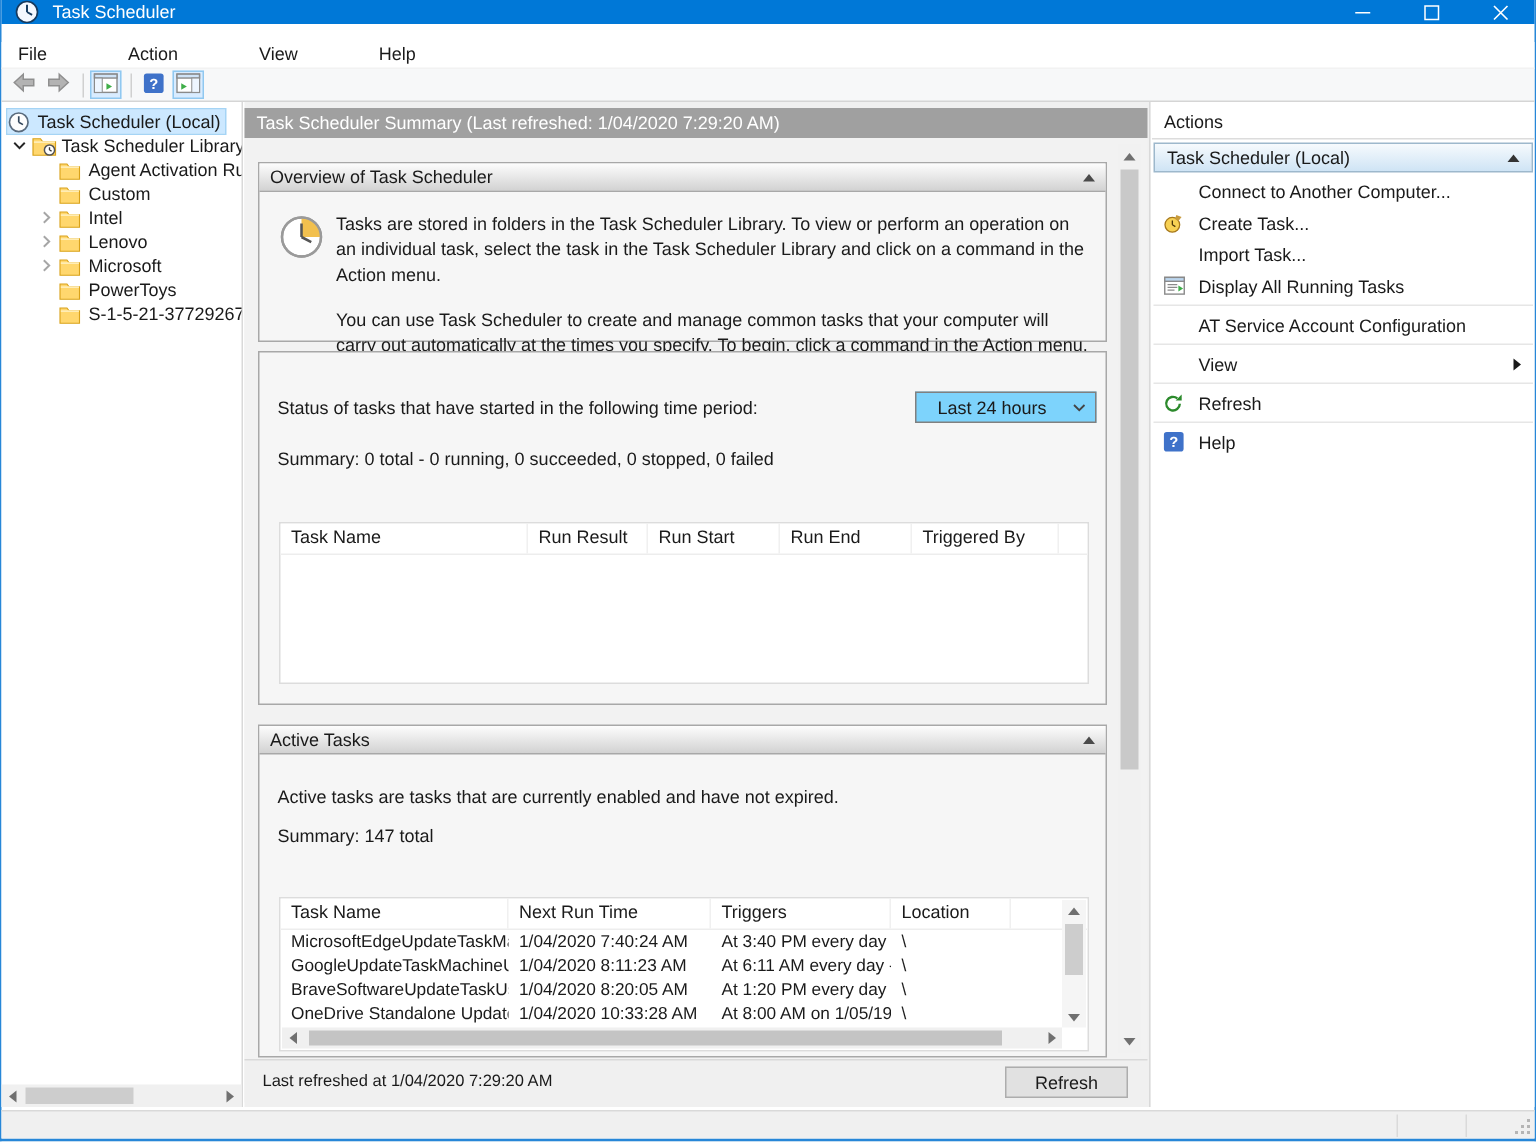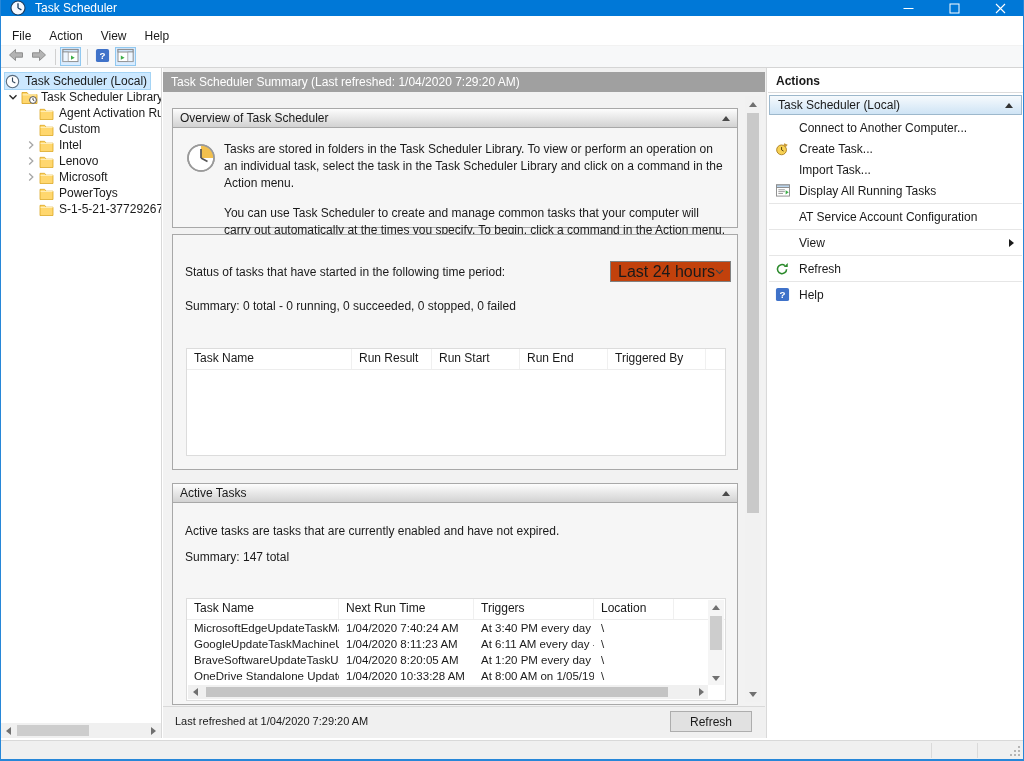--- a/index.html
+++ b/index.html
@@ -5,21 +5,21 @@
   html,body{margin:0;padding:0;}
   body{width:1024px;height:761px;position:relative;font-family:"Liberation Sans",sans-serif;font-size:12px;color:#1a1a1a;background:#fff;overflow:hidden;}
   .window{position:absolute;inset:0;box-sizing:border-box;border-left:1px solid #2787d8;border-right:1px solid #2787d8;border-bottom:2px solid #2787d8;background:#fff;}
   
   .titlebar{position:absolute;top:0;left:0;right:0;height:16px;background:#0078d7;display:flex;align-items:center;}
   .app-icon{margin-left:9px;width:16px;height:16px;display:inline-flex;}
   .titlebar .title{color:#fff;margin-left:9px;font-size:12px;}
   .win-controls{margin-left:auto;display:flex;height:28px;}
   .wbtn{width:46px;height:28px;display:flex;align-items:center;justify-content:center;}
   
-  .menubar{position:absolute;top:28px;left:0;right:0;height:18px;background:#fff;display:flex;align-items:center;padding-left:2px;border-bottom:1px solid #f2f2f2;box-sizing:border-box;}
+  .menubar{position:absolute;top:28px;left:0;right:0;height:18px;background:#fff;display:flex;align-items:center;padding-left:2px;border-bottom:1px solid #f2f2f2;box-sizing:border-box;gap:36px;}
   .menu-item{padding:0 9px;line-height:17px;font-size:12px;}
   
   .toolbar{position:absolute;top:46px;left:0;right:0;height:22px;background:#f7f8f9;border-bottom:1px solid #d5d5d5;display:flex;align-items:center;padding-left:4px;box-sizing:border-box;}
   .tbtn{width:21px;height:19px;display:flex;align-items:center;justify-content:center;margin-right:2px;border:1px solid transparent;box-sizing:border-box;}
   .tbtn.toggled{background:#d9ecff;border:1px solid #90c8f0;}
   .tsep{width:1px;height:16px;background:#d0d0d0;margin:0 4px;}
   
   .main{position:absolute;top:68px;left:0;right:0;bottom:21px;}
   
   .tree-panel{position:absolute;top:0;left:0;width:161px;height:100%;background:#fff;border-right:1px solid #d9d9d9;box-sizing:border-box;overflow:hidden;}
@@ -45,21 +45,21 @@
   #overview{top:16px;height:120px;}
   #task-status{top:142px;height:236px;}
   #active-tasks{top:391px;height:222px;}
   .sec-header{height:18px;background:linear-gradient(#fdfdfd,#d2d2d2);border-bottom:1px solid #a8a8a8;display:flex;align-items:center;padding:0 7px;font-size:12px;}
   .collapse-tri{margin-left:auto;width:0;height:0;border-left:4px solid transparent;border-right:4px solid transparent;border-bottom:5px solid #4a4a4a;}
   .ov-body{display:flex;padding:13px 10px 0 13px;}
   .big-clock{width:30px;flex:0 0 30px;margin-top:2px;}
   .ov-paras{margin-left:8px;width:505px;}
   .ov-paras p{margin:0 0 13px 0;font-size:12px;line-height:1.42;}
   .period-row{position:absolute;top:26px;left:12px;right:6px;display:flex;align-items:center;justify-content:space-between;}
-  .dropdown{width:121px;height:21px;background:#c2410c;border:1px solid #808080;box-sizing:border-box;display:flex;align-items:center;padding-left:7px;font-size:16px;}
+  .dropdown{width:121px;height:21px;background:#7dd3fc;border:1px solid #808080;box-sizing:border-box;display:flex;align-items:center;padding-left:14px;font-size:12px;}
   .dd-chev{margin-left:auto;margin-right:6px;display:inline-flex;}
   .sum-line{position:absolute;left:12px;font-size:12px;}
   #task-status .sum-line{top:64px;}
   #active-tasks .desc-line{position:absolute;top:40px;left:12px;font-size:12px;}
   #active-tasks .sum-line{top:66px;}
   .table{position:absolute;left:13px;width:540px;background:#fff;border:1px solid #dcdcdc;box-sizing:border-box;overflow:hidden;}
   #status-table{top:113px;height:108px;}
   #active-table{top:114px;height:103px;}
   .thead{display:flex;height:20px;border-bottom:1px solid #ededed;background:#fff;}
   .th{font-size:12px;padding:2px 0 0 7px;box-sizing:border-box;border-right:1px solid #f0f0f0;white-space:nowrap;overflow:hidden;flex:0 0 auto;}
@@ -75,21 +75,21 @@
   .thscroll .sarrow{width:14px;height:14px;}
   .vscroll{position:absolute;top:4px;right:4px;width:16px;height:606px;background:#f1f1f1;}
   .vscroll .sthumb{position:absolute;top:17px;left:2px;width:12px;height:400px;background:#c9c9c9;}
   .vscroll .sarrow{height:16px;width:16px;}
   .vscroll .up{top:0;} .vscroll .down{top:auto;bottom:0;}
   .center-footer{position:absolute;left:0;right:1px;top:638px;height:28px;background:#f0f0f0;border-top:1px solid #d9d9d9;display:flex;align-items:center;}
   .center-footer .lr-text{margin-left:12px;font-size:11px;}
   .refresh-btn{position:absolute;right:13px;top:4px;width:82px;height:21px;background:#e1e1e1;border:1px solid #adadad;font-family:"Liberation Sans",sans-serif;font-size:12px;color:#1a1a1a;}
   
   .actions-panel{position:absolute;top:0;left:767px;right:0;height:100%;background:#fff;overflow:hidden;}
-  .actions-header{position:absolute;top:6px;left:0;right:0;height:19px;font-weight:bold;font-size:12px;padding-left:8px;border-bottom:1px solid #dcdcdc;box-sizing:border-box;}
+  .actions-header{position:absolute;top:6px;left:0;right:0;height:19px;font-weight:normal;font-size:12px;padding-left:8px;border-bottom:1px solid #dcdcdc;box-sizing:border-box;}
   .actions-group-header{position:absolute;top:27px;left:1px;right:1px;height:20px;background:linear-gradient(#f6fafd,#cfe4f5);border:1px solid #9db8cc;box-sizing:border-box;display:flex;align-items:center;padding:0 8px;font-size:12px;}
   .actions-group-header .collapse-tri{border-bottom-color:#333;}
   #actions-list{position:absolute;top:49px;left:0;right:0;}
   .action-item{height:21px;display:flex;align-items:center;padding-left:7px;}
   .action-icon{width:17px;flex:0 0 17px;display:inline-flex;}
   .action-label{margin-left:7px;font-size:12px;}
   .action-sep{height:1px;background:#e6e6e6;margin:2px 1px;}
   .submenu-arrow{margin-left:auto;margin-right:9px;width:0;height:0;border-top:4px solid transparent;border-bottom:4px solid transparent;border-left:5px solid #1a1a1a;}
   
   .statusbar{position:absolute;left:0;right:0;bottom:0;height:19px;background:#f0f0f0;border-top:1px solid #d9d9d9;box-sizing:border-box;}

